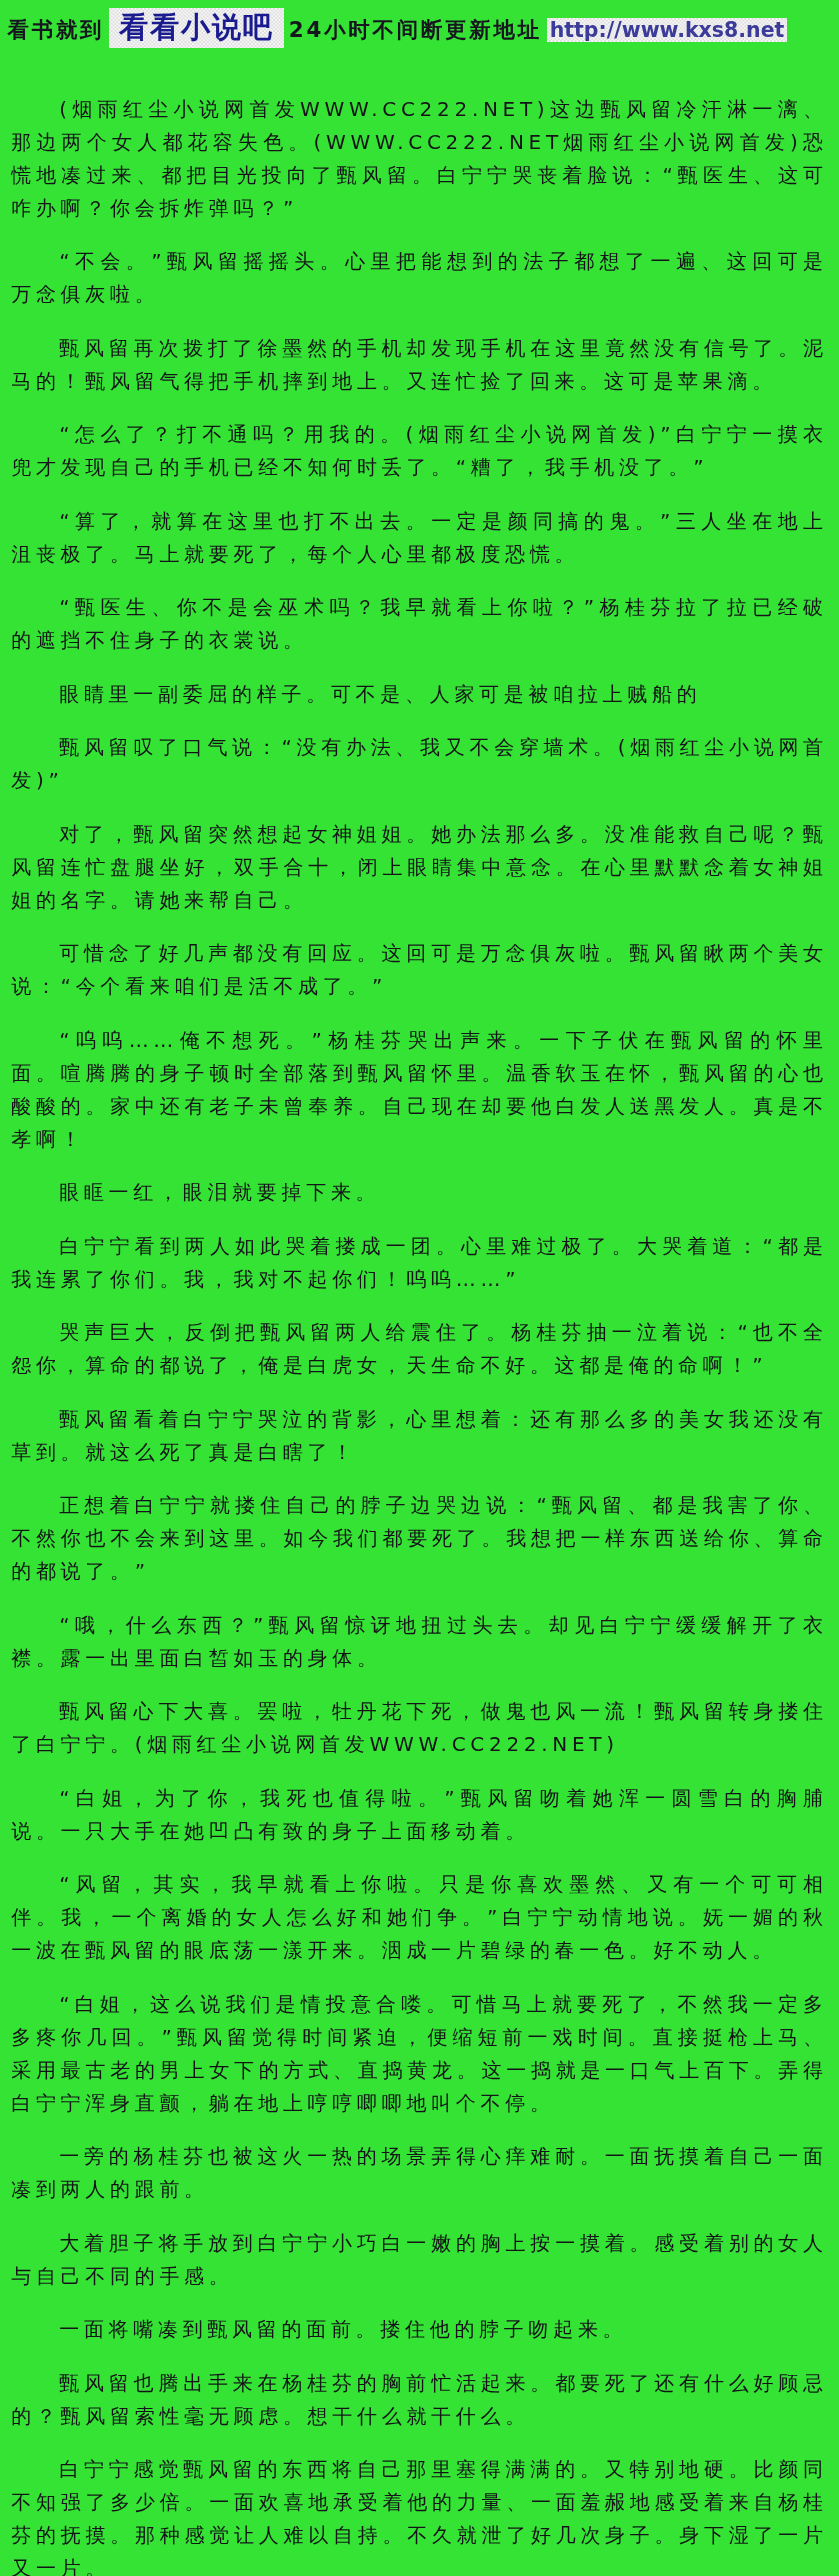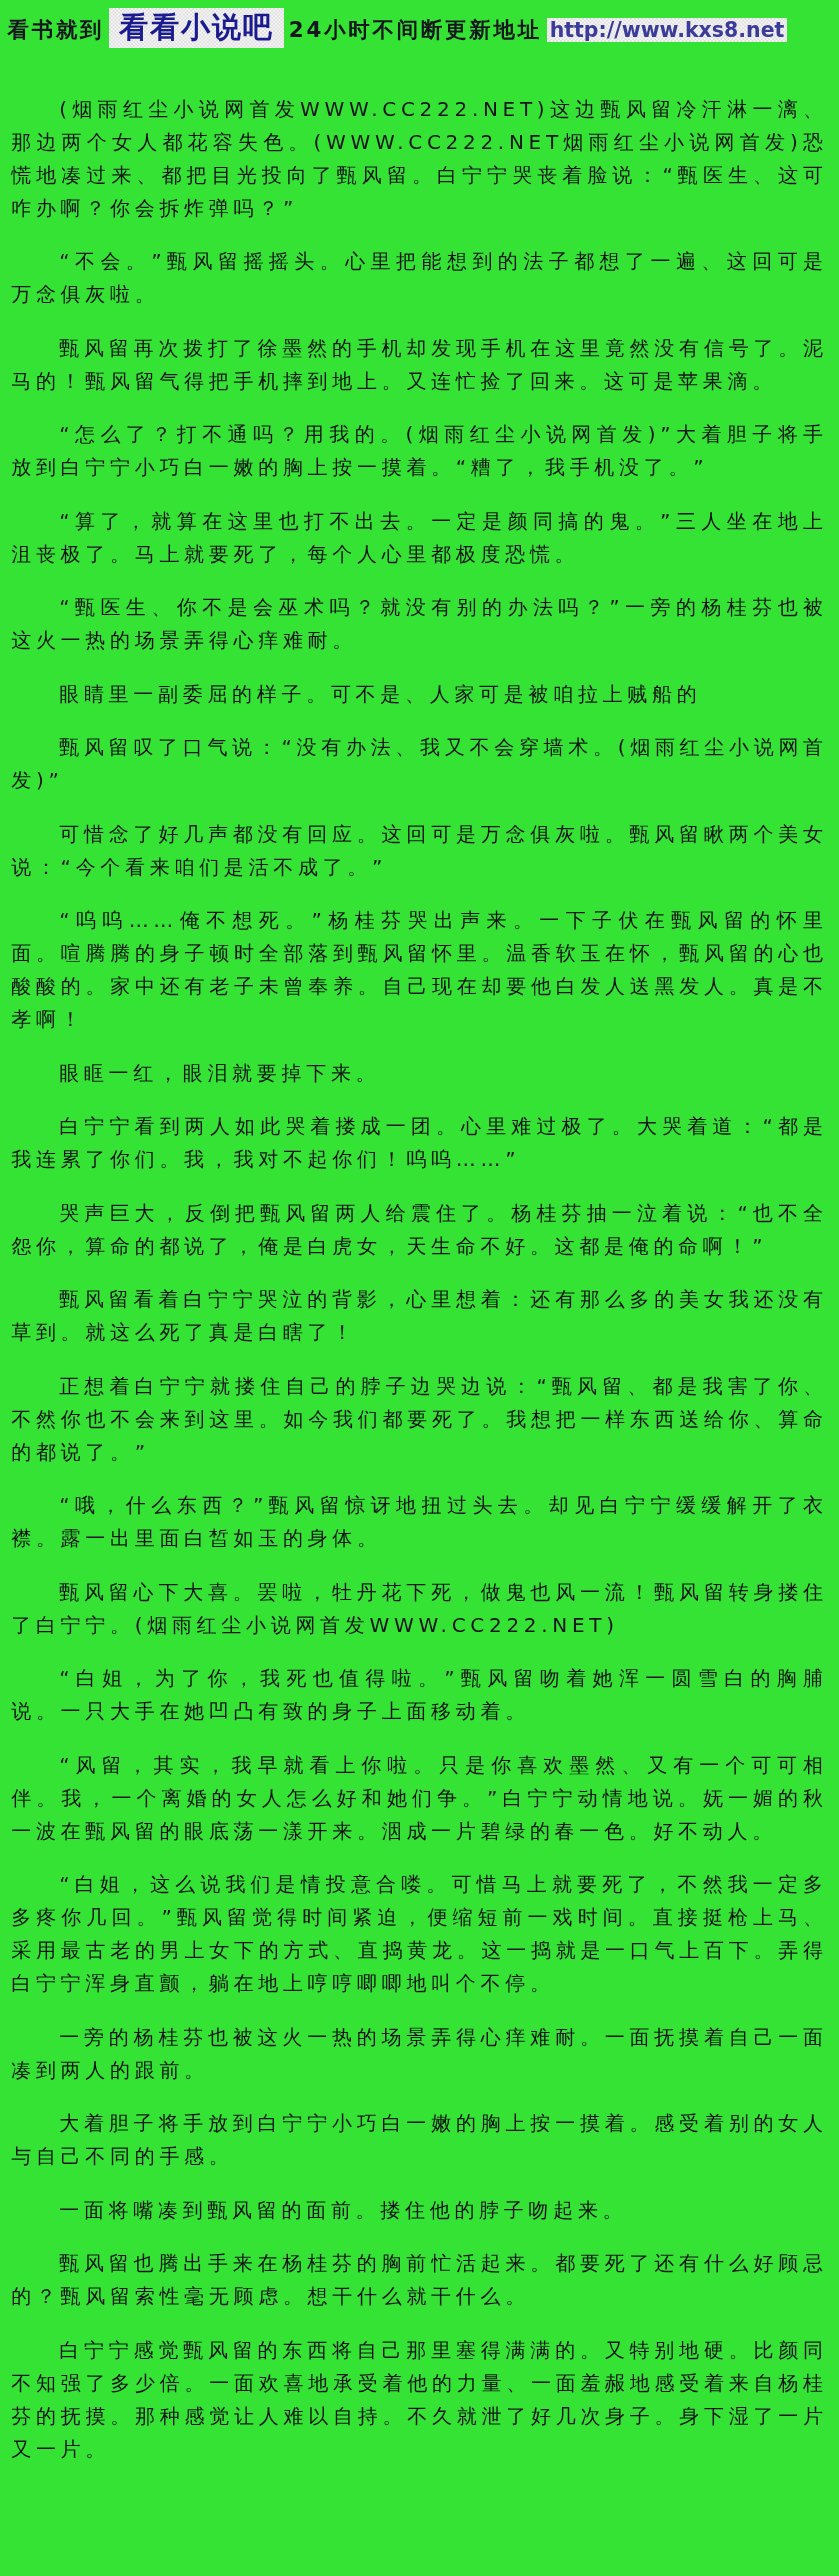--- a/index.html
+++ b/index.html
@@ -78,25 +78,26 @@
     <span class="band-prefix">看书就到</span>
     <a class="band-site dither">看看小说吧</a>
     <span class="band-tagline">24小时不间断更新地址</span>
     <a class="band-url dither">http://www.kxs8.net</a>
   </div>
 
   <div class="content">
       <p class="para">(烟雨红尘小说网首发WWW.CC222.NET)这边甄风留冷汗淋一漓、那边两个女人都花容失色。(WWW.CC222.NET烟雨红尘小说网首发)恐慌地凑过来、都把目光投向了甄风留。白宁宁哭丧着脸说：“甄医生、这可咋办啊？你会拆炸弹吗？”</p>
       <p class="para">“不会。”甄风留摇摇头。心里把能想到的法子都想了一遍、这回可是万念俱灰啦。</p>
       <p class="para">甄风留再次拨打了徐墨然的手机却发现手机在这里竟然没有信号了。泥马的！甄风留气得把手机摔到地上。又连忙捡了回来。这可是苹果滴。</p>
-      <p class="para">“怎么了？打不通吗？用我的。(烟雨红尘小说网首发)”大着胆子将手放到白宁宁小巧白一嫩的胸上按一摸着。“糟了，我手机没了。”</p>
+      <p class="para">“怎么了？打不通吗？用我的。(烟雨红尘小说网首发)”白宁宁一摸衣兜才发现自己的手机已经不知何时丢了。“糟了，我手机没了。”</p>
       <p class="para">“算了，就算在这里也打不出去。一定是颜同搞的鬼。”三人坐在地上沮丧极了。马上就要死了，每个人心里都极度恐慌。</p>
-      <p class="para">“甄医生、你不是会巫术吗？就没有别的办法吗？”一旁的杨桂芬也被这火一热的场景弄得心痒难耐。</p>
+      <p class="para">“甄医生、你不是会巫术吗？我早就看上你啦？”杨桂芬拉了拉已经破的遮挡不住身子的衣裳说。</p>
       <p class="para">眼睛里一副委屈的样子。可不是、人家可是被咱拉上贼船的</p>
       <p class="para">甄风留叹了口气说：“没有办法、我又不会穿墙术。(烟雨红尘小说网首发)”</p>
+      <p class="para">对了，甄风留突然想起女神姐姐。她办法那么多。没准能救自己呢？甄风留连忙盘腿坐好，双手合十，闭上眼睛集中意念。在心里默默念着女神姐姐的名字。请她来帮自己。</p>
       <p class="para">可惜念了好几声都没有回应。这回可是万念俱灰啦。甄风留瞅两个美女说：“今个看来咱们是活不成了。”</p>
       <p class="para">“呜呜……俺不想死。”杨桂芬哭出声来。一下子伏在甄风留的怀里面。喧腾腾的身子顿时全部落到甄风留怀里。温香软玉在怀，甄风留的心也酸酸的。家中还有老子未曾奉养。自己现在却要他白发人送黑发人。真是不孝啊！</p>
       <p class="para">眼眶一红，眼泪就要掉下来。</p>
       <p class="para">白宁宁看到两人如此哭着搂成一团。心里难过极了。大哭着道：“都是我连累了你们。我，我对不起你们！呜呜……”</p>
       <p class="para">哭声巨大，反倒把甄风留两人给震住了。杨桂芬抽一泣着说：“也不全怨你，算命的都说了，俺是白虎女，天生命不好。这都是俺的命啊！”</p>
       <p class="para">甄风留看着白宁宁哭泣的背影，心里想着：还有那么多的美女我还没有草到。就这么死了真是白瞎了！</p>
       <p class="para">正想着白宁宁就搂住自己的脖子边哭边说：“甄风留、都是我害了你、不然你也不会来到这里。如今我们都要死了。我想把一样东西送给你、算命的都说了。”</p>
       <p class="para">“哦，什么东西？”甄风留惊讶地扭过头去。却见白宁宁缓缓解开了衣襟。露一出里面白皙如玉的身体。</p>
       <p class="para">甄风留心下大喜。罢啦，牡丹花下死，做鬼也风一流！甄风留转身搂住了白宁宁。(烟雨红尘小说网首发WWW.CC222.NET)</p>
       <p class="para">“白姐，为了你，我死也值得啦。”甄风留吻着她浑一圆雪白的胸脯说。一只大手在她凹凸有致的身子上面移动着。</p>

